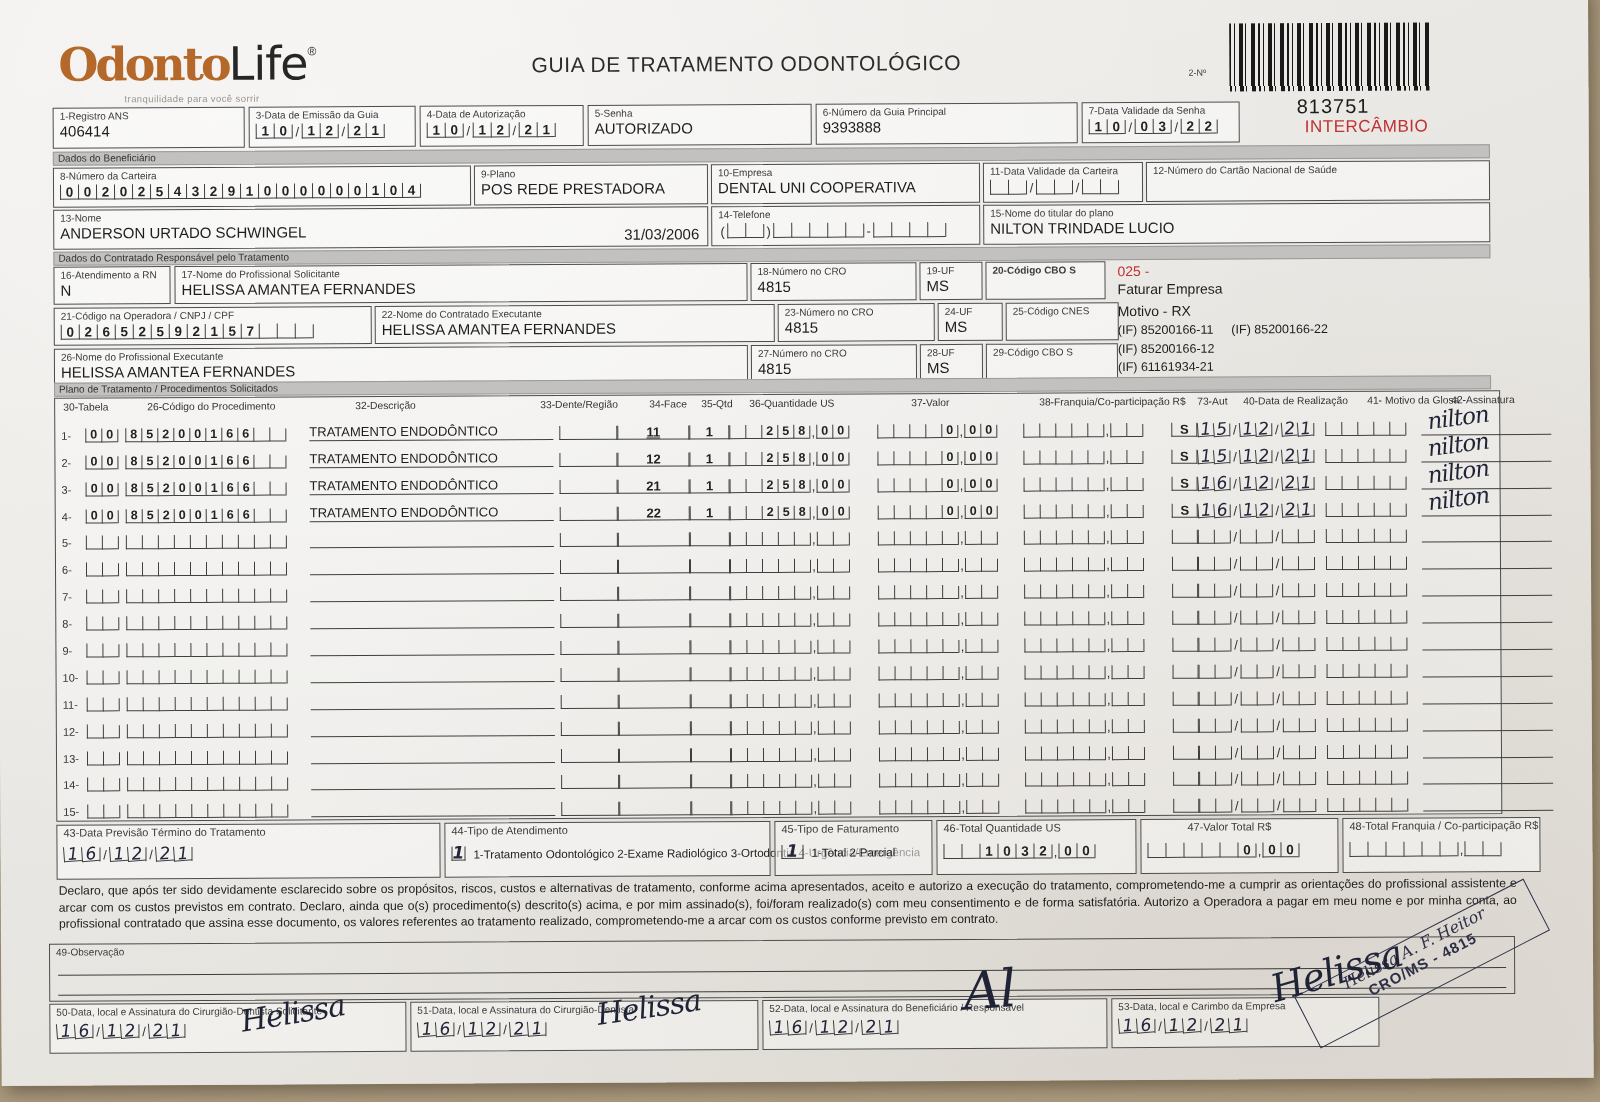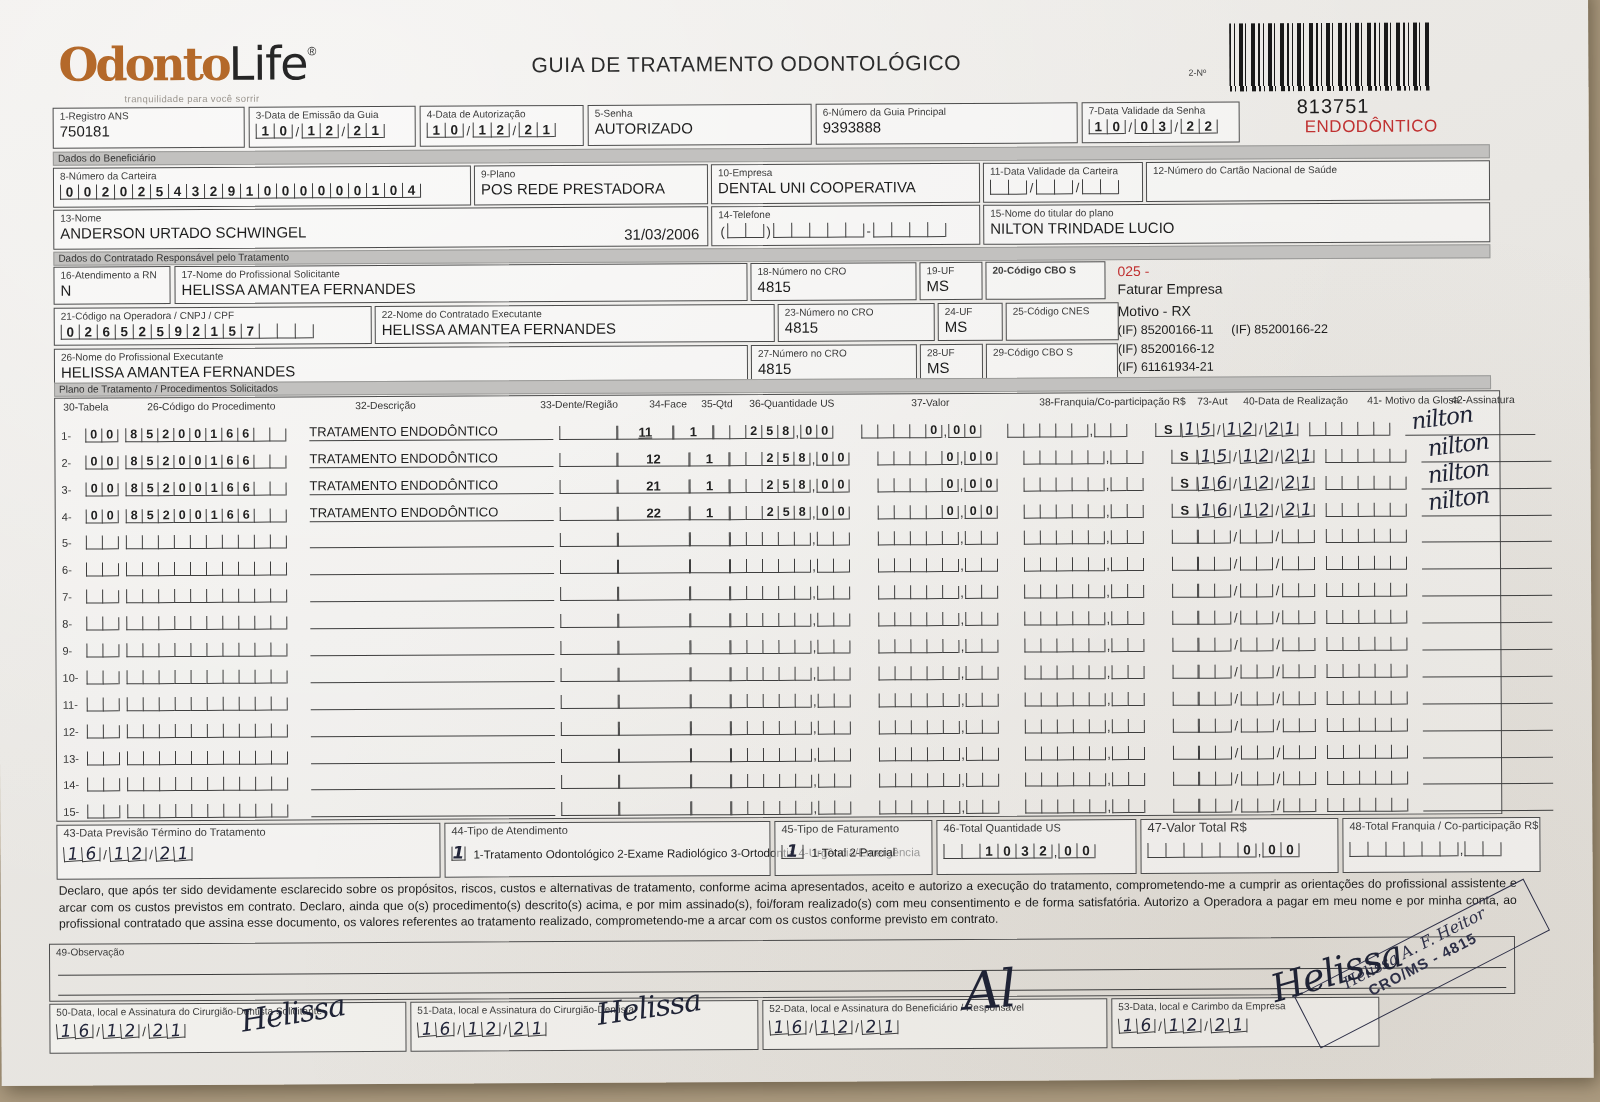--- a/index.html
+++ b/index.html
@@ -77,25 +77,25 @@
 <div class="sheet">
 
   <div class="abs logo">
     <span class="p1">Odonto</span><span class="p2">Life</span><span class="reg">®</span>
   </div>
   <div class="abs tagline">tranquilidade para você sorrir</div>
   <div class="abs title">GUIA DE TRATAMENTO ODONTOLÓGICO</div>
   <div class="abs bclabel">2-Nº</div>
   <div class="abs barcode"></div>
   <div class="abs bcnum">813751</div>
-  <div class="abs intercambio">ENDODÔNTICO</div>
+  <div class="abs intercambio">INTERCÂMBIO</div>
 
   <div class="fbox" style="left:56px;top:114px;width:192px;height:41px;">
     <span class="flabel">1-Registro ANS</span>
-    <span class="fvalue">750181</span>
+    <span class="fvalue">406414</span>
   </div>
   <div class="fbox" style="left:252px;top:114px;width:167px;height:41px;">
     <span class="flabel">3-Data de Emissão da Guia</span>
     <span class="comb">
         <span class="c">1</span>
         <span class="c">0</span>
         <span class="t"></span>
         <span class="sep">/</span>
         <span class="c">1</span>
         <span class="c">2</span>
@@ -353,21 +353,21 @@
             <span class="c">0</span>
             <span class="c">1</span>
             <span class="c">6</span>
             <span class="c">6</span>
             <span class="c">&nbsp;</span>
             <span class="c">&nbsp;</span>
             <span class="t"></span>
           </span>
           <span class="desc">TRATAMENTO ENDODÔNTICO</span>
           <span class="obox cw" style="width: 58px;">&nbsp;</span>
-          <span class="obox cw" style="width: 56px; text-decoration: underline;">11</span>
+          <span class="obox cw" style="width: 72px; text-decoration: underline;">11</span>
           <span class="obox cw" style="width: 40px;">1</span>
           <span class="comb small cw" style="width: 148px;">
             <span class="c">&nbsp;</span>
             <span class="c">&nbsp;</span>
             <span class="c">2</span>
             <span class="c">5</span>
             <span class="c">8</span>
             <span class="t"></span>
             <span class="sep comma">,</span>
             <span class="c">0</span>
@@ -1649,21 +1649,21 @@
         <span class="c">3</span>
         <span class="c">2</span>
         <span class="t"></span>
         <span class="sep comma">,</span>
         <span class="c">0</span>
         <span class="c">0</span>
         <span class="t"></span>
       </span>
   </div>
   <div class="fbox" style="left:1140px;top:831px;width:198px;height:55px;">
-    <span class="flabel" style="font-size:13px;">47-Valor Total R$</span>
+    <span class="flabel" style="font-size:11px;margin-left:40px;">47-Valor Total R$</span>
     <span class="comb" style="margin-top:10px;">
         <span class="c">&nbsp;</span>
         <span class="c">&nbsp;</span>
         <span class="c">&nbsp;</span>
         <span class="c">&nbsp;</span>
         <span class="c">&nbsp;</span>
         <span class="c">0</span>
         <span class="t"></span>
         <span class="sep comma">,</span>
         <span class="c">0</span>

